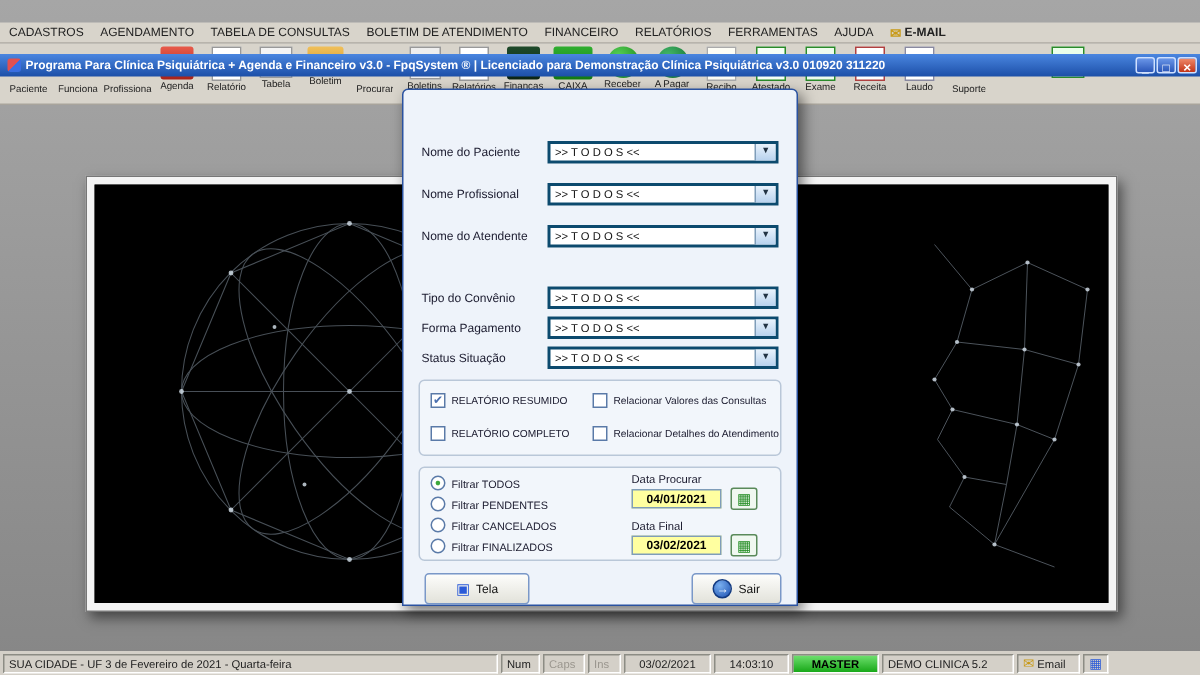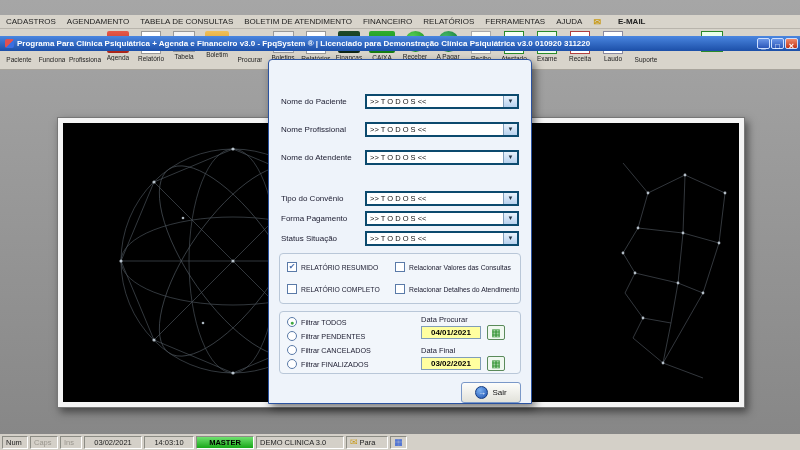--- a/index.html
+++ b/index.html
@@ -18,21 +18,21 @@
     background:linear-gradient(#6a96e8,#2a56b8); display:flex; align-items:center; justify-content:center; cursor:pointer; }
   .wbtn.wclose { background:linear-gradient(#ef8a6a,#c23418); }
   .g-min::before { content:"_"; color:#fff; font-size:8px; font-weight:bold; line-height:4px; }
   .g-max::before { content:"□"; color:#fff; font-size:8px; font-weight:bold; }
   .g-close::before { content:"×"; color:#fff; font-size:9px; font-weight:bold; }
 
   
   .menubar { position:absolute; top:15px; left:0; width:800px; height:14px; background:#d8d4cb;
     border-bottom:1px solid #b8b4ac; display:flex; align-items:center; gap:11px; padding-left:6px; z-index:29; }
   .mitem { font-size:8px; color:#222; white-space:nowrap; cursor:pointer; }
-  .memail { display:flex; align-items:center; gap:17px; font-weight:bold; }
+  .memail { display:flex; align-items:center; gap:2px; font-weight:bold; }
   .email-ic::before { content:"✉"; color:#c89a18; font-size:9px; }
 
   
   .toolbar { position:absolute; top:29px; left:0; width:800px; height:41px; background:#d8d4cb;
     border-bottom:1px solid #a8a49c; display:flex; align-items:flex-start; padding:2px 0 0 3px; z-index:5; }
   .titem { width:32px; margin-right:1px; display:flex; flex-direction:column; align-items:center; cursor:pointer; }
   .ticon { width:26px; height:24px; display:flex; align-items:center; justify-content:center; }
   .tlabel { font-size:6.5px; color:#222; margin-top:1px; white-space:nowrap; max-width:33px; overflow:hidden; }
 
   .ic-paciente::before { content:"☻☻"; color:#8a4a1e; font-size:11px; letter-spacing:-3px; }
@@ -402,51 +402,58 @@
       <span class="rlabel">Filtrar FINALIZADOS</span>
     </div>
 
     <span class="dtlabel" style="left:152px; top:255px">Data Procurar</span>
     <input class="datefield" style="left: 152px; top: 266px;" readonly="" value="04/01/2021">
     <span class="calbtn" style="left:218px; top:265px"></span>
     <span class="dtlabel" style="left:152px; top:286px">Data Final</span>
     <input class="datefield" style="left: 152px; top: 297px;" readonly="" value="03/02/2021">
     <span class="calbtn" style="left:218px; top:296px"></span>
 
+    <div class="dbtn" style="left:14px; top:322px; width:70px">
+      <span class="bi-tela"></span>
+      <span>Tela</span>
+    </div>
     <div class="dbtn" style="left:192px; top:322px; width:60px">
       <span class="bi-sair"></span>
       <span>Sair</span>
     </div>
   </div>
 
   <div class="statusbar">
+    <div class="sp" style="width:330px">
+        <span>SUA CIDADE - UF   3 de Fevereiro de 2021 - Quarta-feira</span>
+      </div>
     <div class="sp" style="width:26px">
         <span>Num</span>
       </div>
     <div class="sp dim" style="width:28px">
         <span>Caps</span>
       </div>
     <div class="sp dim" style="width:22px">
         <span>Ins</span>
       </div>
     <div class="sp" style="width:58px; justify-content:center">
         <span>03/02/2021</span>
       </div>
     <div class="sp" style="width:50px; justify-content:center">
         <span>14:03:10</span>
       </div>
     <div class="sp sp-master" style="width:58px">
         <span>MASTER</span>
       </div>
     <div class="sp" style="width:88px">
-        <span>DEMO CLINICA 3.0</span>
+        <span>DEMO CLINICA 5.2</span>
       </div>
     <div class="sp" style="width:42px">
         <span class="s-email-ic"></span>
-        <span>Para</span>
+        <span>Email</span>
       </div>
     <div class="sp" style="width:17px; justify-content:center">
         <span class="s-grid-ic"></span>
       </div>
     <div class="sp sp-brand" style="width:52px">
       <span class="brand-fpq">Fpq</span>
         <span class="brand-sys">System</span>
     </div>
   </div>
 

